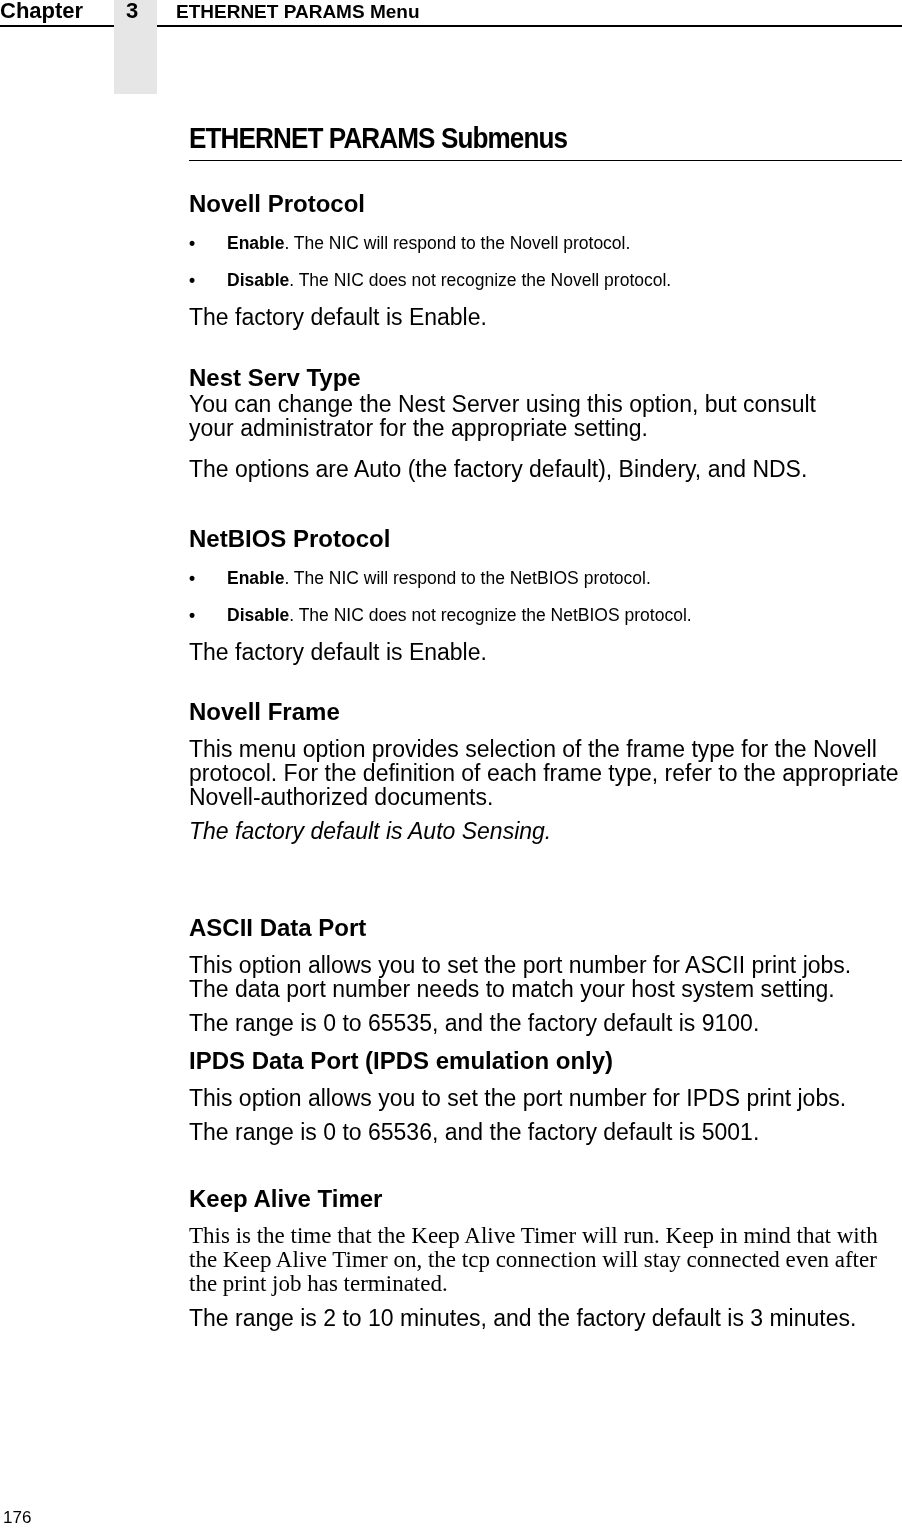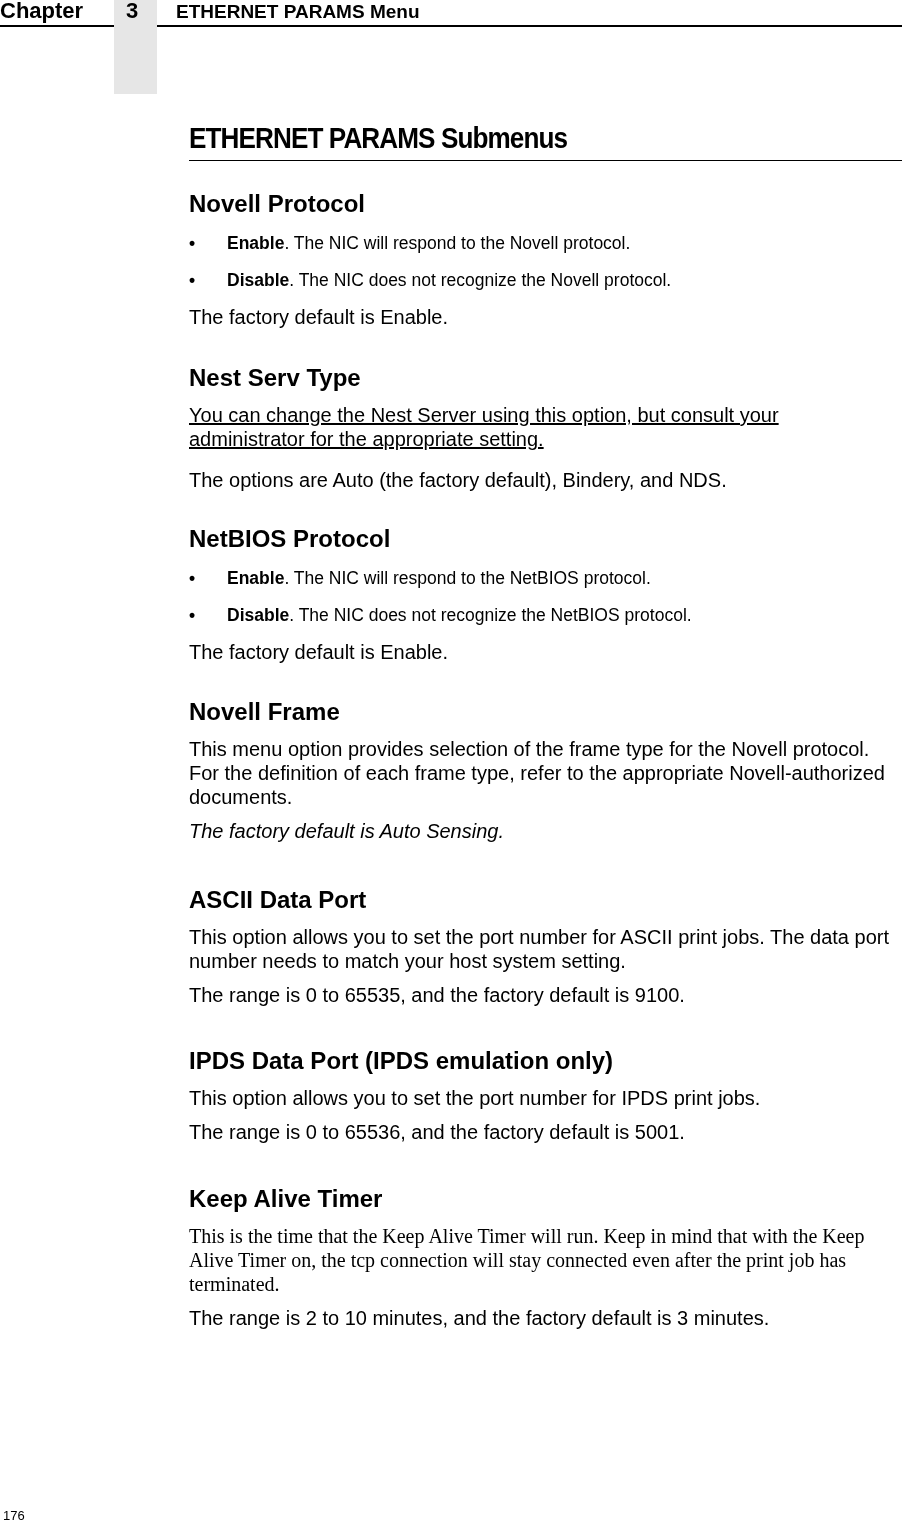--- a/index.html
+++ b/index.html
@@ -7,24 +7,24 @@
   .hdr-chapter { position:absolute; left:0; top:-2px; font-weight:bold; font-size:22px; letter-spacing:0; }
   .hdr-tab { position:absolute; left:114px; top:0; width:43px; height:94px; background:#e6e6e6; }
   .hdr-num { position:absolute; left:126px; top:-2px; font-weight:bold; font-size:22px; }
   .hdr-title { position:absolute; left:176px; top:1px; font-weight:bold; font-size:19px;text-align:center; }
   .hdr-rule-l { position:absolute; left:0; top:25px; width:114px; height:2px; background:#000; }
   .hdr-rule-r { position:absolute; left:157px; top:25px; width:745px; height:2px; background:#000; }
   .content { position:absolute; left:189px; top:118px; width:713px; }
   .page-title { font-family:"Liberation Sans", sans-serif; font-weight:bold; font-size:29px; letter-spacing:-1px; transform:scaleX(0.9); transform-origin:left; white-space:nowrap; margin:0; line-height:40px; }
   .title-rule { height:1px; background:#000; margin-top:2px; width:713px; }
   .sec-h { font-weight:bold; font-size:24px; margin:0; line-height:28px; }
-  .p { font-size:20px; line-height:24px; margin:0; }
+  .p { font-size:23px; line-height:24px; margin:0; }
   .bullet { position:relative; font-size:17.5px; line-height:24px; padding-left:38px; }
   .bullet .dot { position:absolute; left:0; top:0; font-weight:bold; }
-  .page-num { position:absolute; left:3px; top:1508px; font-size:13px; }
+  .page-num { position:absolute; left:3px; top:1508px; font-size:17px; }
 </style>
 </head>
 <body>
 
 <div class="hdr-tab"></div>
 <div class="hdr-chapter">Chapter</div>
 <div class="hdr-num">3</div>
 <div class="hdr-title">ETHERNET PARAMS Menu</div>
 <div class="hdr-rule-l"></div>
 <div class="hdr-rule-r"></div>
@@ -35,38 +35,38 @@
 
   <div style="position:absolute; top:72px; left:0; width:713px;">
     <h2 class="sec-h">Novell Protocol</h2>
     <div class="bullet" style="margin-top:13px;"><span class="dot">•</span><b>Enable</b><span>. The NIC will respond to the Novell protocol.</span></div>
     <div class="bullet" style="margin-top:13px;"><span class="dot">•</span><b>Disable</b><span>. The NIC does not recognize the Novell protocol.</span></div>
     <p class="p" style="margin-top:13px;">The factory default is Enable.</p>
   </div>
 
   <div style="position:absolute; top:246px; left:0; width:713px;">
     <h2 class="sec-h">Nest Serv Type</h2>
-    <p class="p" style="margin-top:11px; width:640px;text-decoration:underline;">You can change the Nest Server using this option, but consult your administrator for the appropriate setting.</p>
+    <p class="p" style="width:640px;">You can change the Nest Server using this option, but consult your administrator for the appropriate setting.</p>
     <p class="p" style="margin-top:17px;">The options are Auto (the factory default), Bindery, and NDS.</p>
   </div>
 
   <div style="position:absolute; top:407px; left:0; width:713px;">
     <h2 class="sec-h">NetBIOS Protocol</h2>
     <div class="bullet" style="margin-top:13px;"><span class="dot">•</span><b>Enable</b><span>. The NIC will respond to the NetBIOS protocol.</span></div>
     <div class="bullet" style="margin-top:13px;"><span class="dot">•</span><b>Disable</b><span>. The NIC does not recognize the NetBIOS protocol.</span></div>
     <p class="p" style="margin-top:13px;">The factory default is Enable.</p>
   </div>
 
   <div style="position:absolute; top:580px; left:0; width:713px;">
     <h2 class="sec-h">Novell Frame</h2>
     <p class="p" style="margin-top:11px; width:713px;">This menu option provides selection of the frame type for the Novell protocol. For the definition of each frame type, refer to the appropriate Novell-authorized documents.</p>
     <p class="p" style="margin-top:10px;font-style:italic;">The factory default is Auto Sensing.</p>
   </div>
 
-  <div style="position:absolute; top:768px; left:0; width:713px;">
+  <div style="position:absolute; top:796px; left:0; width:713px;">
     <h2 class="sec-h">ASCII Data Port</h2>
     <p class="p" style="margin-top:11px; width:700px;">This option allows you to set the port number for ASCII print jobs. The data port number needs to match your host system setting.</p>
     <p class="p" style="margin-top:10px;">The range is 0 to 65535, and the factory default is 9100.</p>
   </div>
 
   <div style="position:absolute; top:929px; left:0; width:713px;">
     <h2 class="sec-h">IPDS Data Port (IPDS emulation only)</h2>
     <p class="p" style="margin-top:11px;">This option allows you to set the port number for IPDS print jobs.</p>
     <p class="p" style="margin-top:10px;">The range is 0 to 65536, and the factory default is 5001.</p>
   </div>

